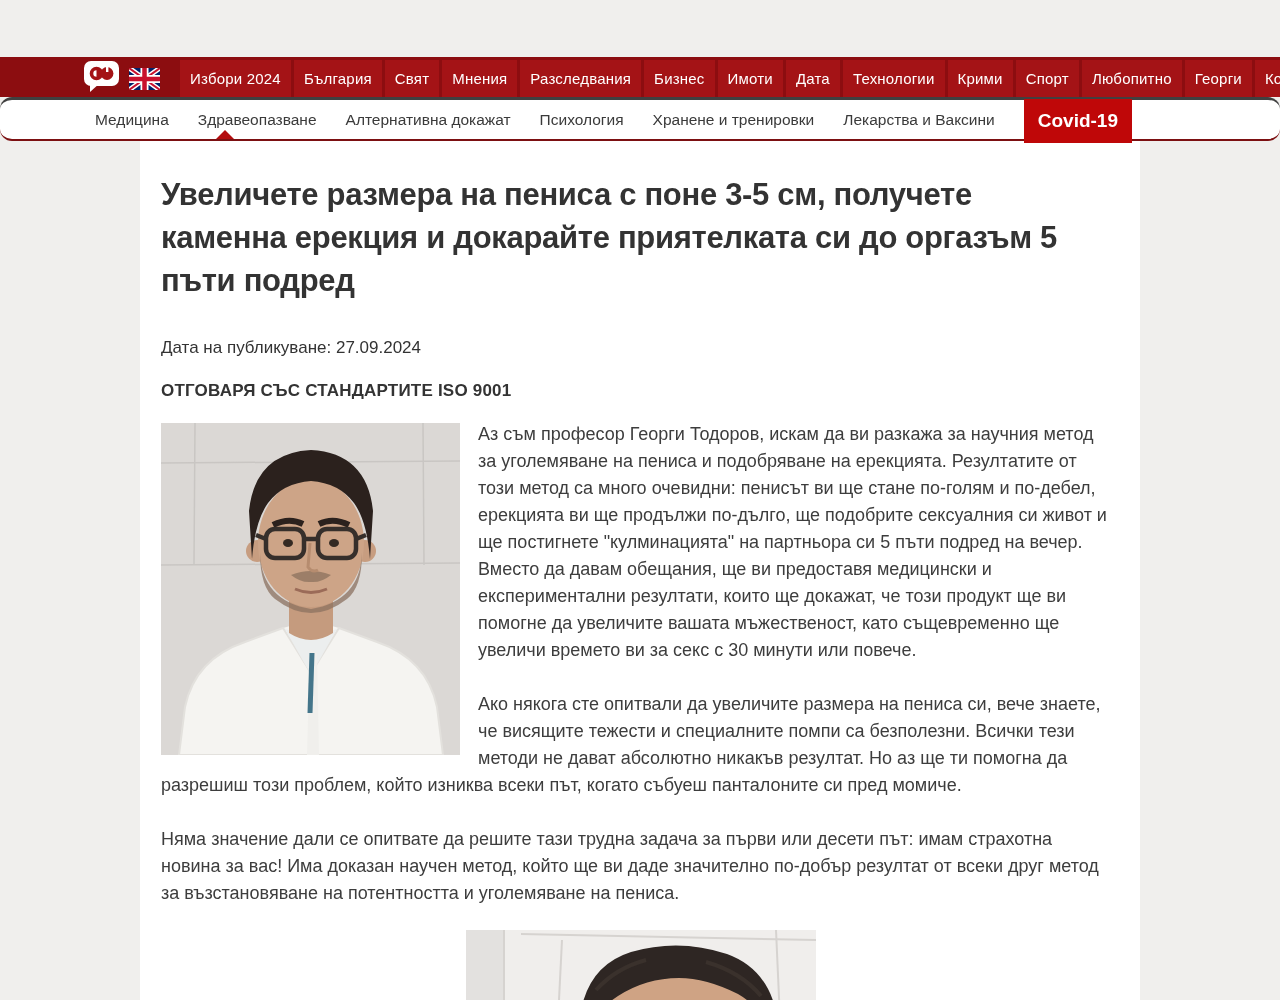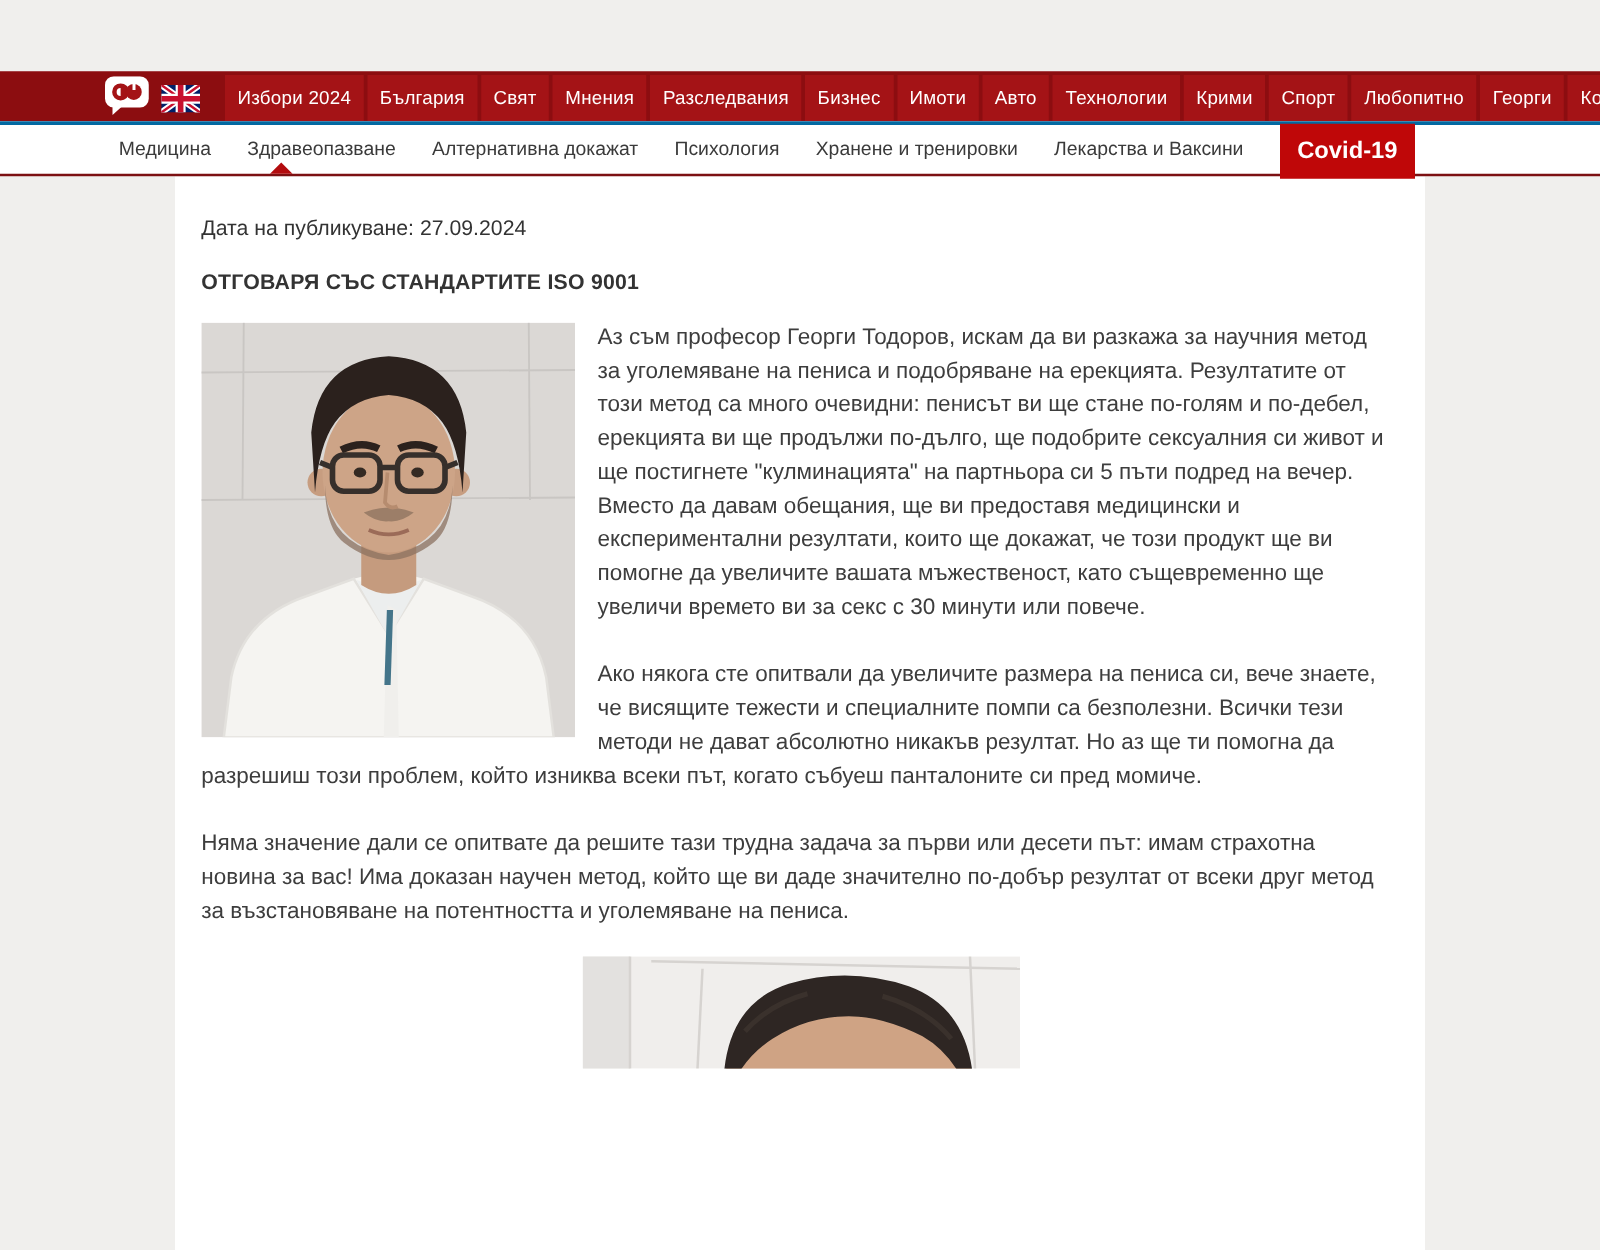--- a/index.html
+++ b/index.html
@@ -9,34 +9,34 @@
   
   .topbar { margin-top:57px; height:40px; background:#8c0d10; display:flex; align-items:flex-end; padding:16px 0 0 83px; }
   .topbar-inner { display:flex; align-items:center; height:37px; margin-bottom:0; }
   .logo-badge { width:37px; height:31px; margin-right:9px; position:relative; top:-2px; }
   .flag { width:31px; height:22px; margin-right:20px; }
   .menu-items { display:flex; gap:3px; height:37px; }
   .menu-item { background:#a41316; color:#fff; font-size:15px; font-weight:500; letter-spacing:.2px;
                line-height:37px; padding:0 10px; white-space:nowrap; cursor:pointer; }
 
   
-  .subnav { background:#fff; border-top:3px solid #0369a1; border-bottom:2px solid #7c1012;
-            height:44px; display:flex; align-items:center; padding-left:95px; position:relative; }
+  .subnav { background:#fff; border-top:3px solid #404040; border-bottom:2px solid #7c1012;
+            height:44px; display:flex; align-items:center; padding-left:95px; position:relative;border-radius:12px; }
   .subnav-item { color:#3a3a3a; font-size:15.5px; margin-right:29px; white-space:nowrap; cursor:pointer; }
   .subnav-badge { background:#bf0708; color:#fff; font-size:19px; font-weight:bold;
                   height:44px; line-height:44px; padding:0 14px; margin-top:0; position:relative; top:1px; cursor:pointer; }
   .subnav-caret { position:absolute; bottom:0; left:216px; width:0; height:0;
                   border-left:9px solid transparent; border-right:9px solid transparent;
                   border-bottom:9px solid #b30c0e; }
 
   
   .content { width:1000px; margin:0 auto; background:#fff; min-height:859px; padding:32px 20px 0 21px; }
   h1.article-title { color:#333; font-size:31px; line-height:43px; font-weight:bold; letter-spacing:-0.3px;
                      max-width:940px; }
-  .pub-date { color:#333; font-size:17px; }
+  .pub-date { margin-top:36px; color:#333; font-size:17px; }
   .standard-line { margin-top:23px; color:#333; font-size:17px; font-weight:bold; letter-spacing:.2px; }
   .article-body { margin-top:20px; color:#3d3d3d; font-size:18px; line-height:27px; }
   .article-body p { margin:0 12px 27px 0; }
 
   .doctor-photo { float:left; width:299px; height:332px; margin:2px 18px 6px 0; overflow:hidden; }
   .bottom-photo { width:350px; height:90px; margin:-4px auto 0 auto; overflow:hidden; }
   svg { display:block; }
 </style>
 </head>
 <body>
@@ -63,21 +63,21 @@
       </svg>
     </span>
     <nav class="menu-items">
       <span class="menu-item">Избори 2024</span>
       <span class="menu-item">България</span>
       <span class="menu-item">Свят</span>
       <span class="menu-item">Мнения</span>
       <span class="menu-item">Разследвания</span>
       <span class="menu-item">Бизнес</span>
       <span class="menu-item">Имоти</span>
-      <span class="menu-item">Авто</span>
+      <span class="menu-item">Дата</span>
       <span class="menu-item">Технологии</span>
       <span class="menu-item">Крими</span>
       <span class="menu-item">Спорт</span>
       <span class="menu-item">Любопитно</span>
       <span class="menu-item">Георги</span>
       <span class="menu-item">Конфликт</span>
     </nav>
   </div>
 </header>
 
@@ -86,20 +86,21 @@
   <span class="subnav-item">Здравеопазване</span>
   <span class="subnav-item">Алтернативна докажат</span>
   <span class="subnav-item">Психология</span>
   <span class="subnav-item">Хранене и тренировки</span>
   <span class="subnav-item">Лекарства и Ваксини</span>
   <span class="subnav-badge">Covid-19</span>
   <span class="subnav-caret"></span>
 </nav>
 
 <main class="content">
+  <h1 class="article-title">Увеличете размера на пениса с поне 3-5 см, получете каменна ерекция и докарайте приятелката си до оргазъм 5 пъти подред</h1>
 
   <div class="pub-date">Дата на публикуване: 27.09.2024</div>
   <div class="standard-line">ОТГОВАРЯ СЪС СТАНДАРТИТЕ ISO 9001</div>
 
   <div class="article-body">
     <div class="doctor-photo">
       <svg viewBox="0 0 299 332" width="299" height="332">
         <rect width="299" height="332" fill="#dbd8d5"></rect>
         <g stroke="#c9c6c3" stroke-width="1.5">
           <line x1="0" y1="40" x2="299" y2="38"></line>

